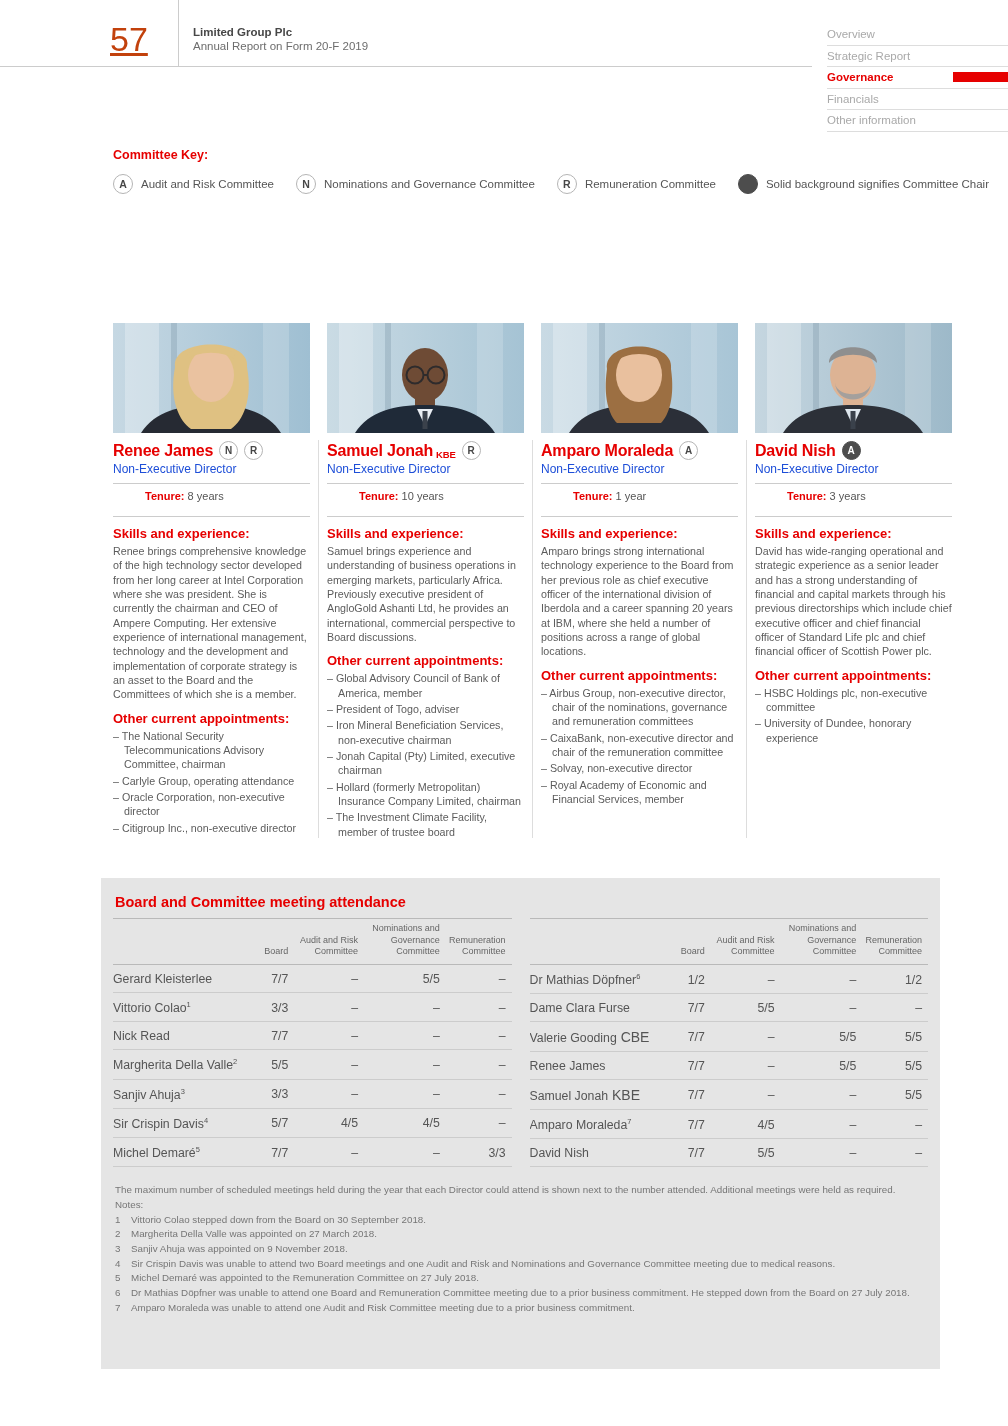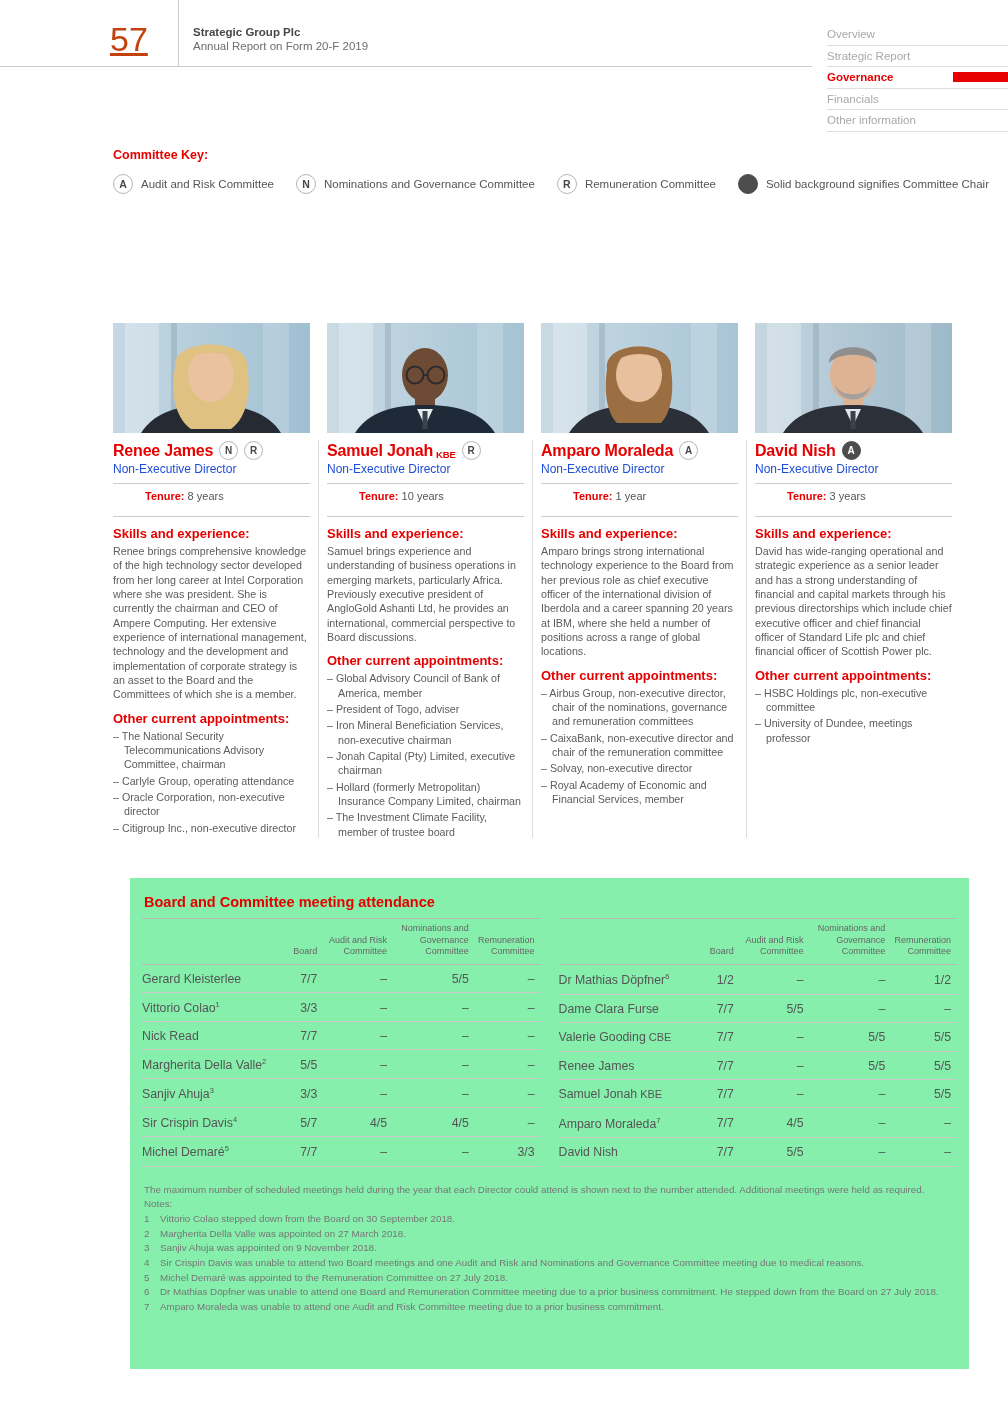--- a/index.html
+++ b/index.html
@@ -45,44 +45,44 @@
   .d-badge.solid { background:#4d4d4d; border-color:#4d4d4d; color:#ffffff; }
   .d-role { font-size:12px; color:#1d4ed8; margin-top:2px; }
   .rule { height:1px; background:#cccccc; margin-top:7px; }
   .tenure { padding:6px 0 7px; font-size:11px; color:#555555; }
   .tenure b { color:#e60000;margin-left:32px; }
   .sec-title { color:#e60000; font-weight:bold; font-size:13px; margin-top:9px; margin-bottom:3px; }
   .body-text { font-size:10.7px; color:#5c5c5c; line-height:1.34; }
   .appt { font-size:10.7px; color:#5c5c5c; line-height:1.34; padding-left:11px; text-indent:-11px; margin-top:2px; }
 
   
-  .attendance { position:absolute; left:130px; top:878px; width:839px; height:491px; background:#86efac; padding:14px 12px; }
+  .attendance { position:absolute; left:101px; top:878px; width:839px; height:491px; background:#e5e5e5; padding:14px 12px; }
   .att-title { color:#e60000; font-weight:bold; font-size:14.5px; margin:2px 0 8px 2px; }
   .att-tables { display:flex; gap:18px; }
   table.att { border-collapse:collapse; width:399px; table-layout:fixed; border-top:1px solid #b9b9b9; }
   table.att th { font-size:9px; color:#666666; font-weight:normal; text-align:right; vertical-align:bottom;
                  padding:4px 0 6px; line-height:1.3; border-bottom:1px solid #b9b9b9; }
   table.att td { font-size:12.3px; color:#555555; padding:7px 0 6px; text-align:right; border-bottom:1px solid #cccccc; }
   table.att td.name { text-align:left; white-space:nowrap; overflow:hidden; }
   table.att td:last-child, table.att th:last-child { padding-right:6px; }
   table.att sup { font-size:7.5px; }
-  .tbl-caps { font-size:11px; }
+  .tbl-caps { font-size:14px; }
   .notes { margin-top:16px; font-size:9.8px; color:#767676; line-height:1.5; padding:0 2px; }
   .note-line { display:flex; }
   .note-num { width:16px; flex:none; }
 </style>
 </head>
 <body>
 
 <div class="page">
 
   <div class="page-num">57</div>
   <div class="head-vline"></div>
   <div class="company">
-    <div class="company-name">Strategic Group Plc</div>
+    <div class="company-name">Limited Group Plc</div>
     <div class="report-name">Annual Report on Form 20-F 2019</div>
   </div>
   <div class="head-hline"></div>
 
   <nav id="nav">
       <div class="nav-item"><span>Overview</span></div>
       <div class="nav-item"><span>Strategic Report</span></div>
       <div class="nav-item active"><span>Governance</span><span class="nav-bar"></span></div>
       <div class="nav-item"><span>Financials</span></div>
       <div class="nav-item"><span>Other information</span></div>
@@ -238,21 +238,21 @@
           <span class="d-badge solid">A</span>
         </div>
         <div class="d-role">Non-Executive Director</div>
         <div class="rule"></div>
         <div class="tenure"><b>Tenure:</b> 3 years</div>
         <div class="rule"></div>
         <div class="sec-title">Skills and experience:</div>
         <div class="body-text">David has wide-ranging operational and strategic experience as a senior leader and has a strong understanding of financial and capital markets through his previous directorships which include chief executive officer and chief financial officer of Standard Life plc and chief financial officer of Scottish Power plc.</div>
         <div class="sec-title">Other current appointments:</div>
         <div class="appt">– HSBC Holdings plc, non-executive committee</div>
-        <div class="appt">– University of Dundee, meetings professor</div>
+        <div class="appt">– University of Dundee, honorary experience</div>
       </article>
       <div class="col-divider" style="left:205px"></div>
       <div class="col-divider" style="left:419px"></div>
       <div class="col-divider" style="left:633px"></div>
     </section>
 
   <section class="attendance">
     <div class="att-title">Board and Committee meeting attendance</div>
     <div class="att-tables">
       <table class="att" id="att-left">

